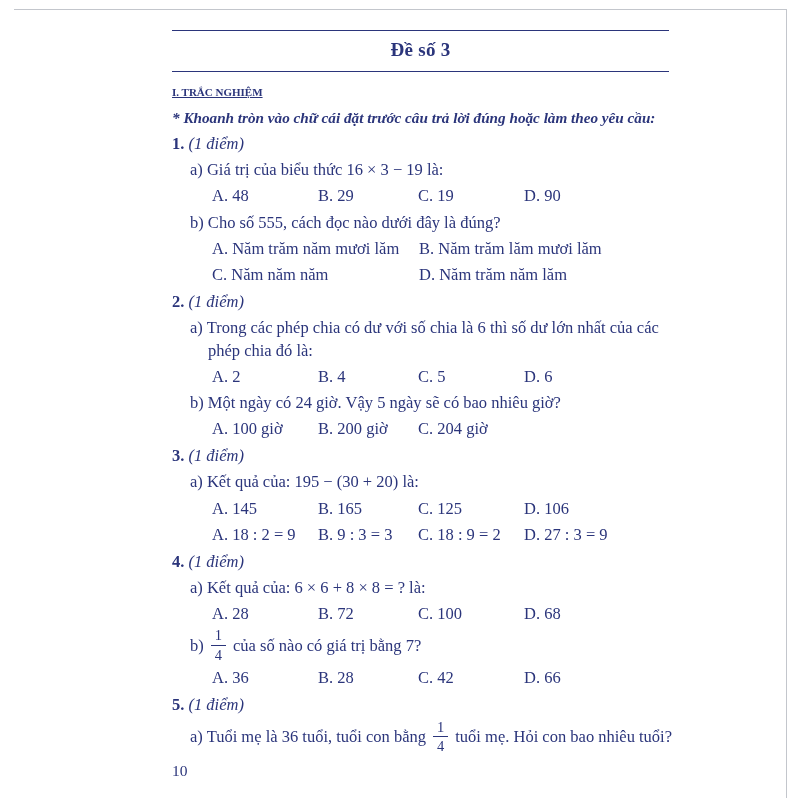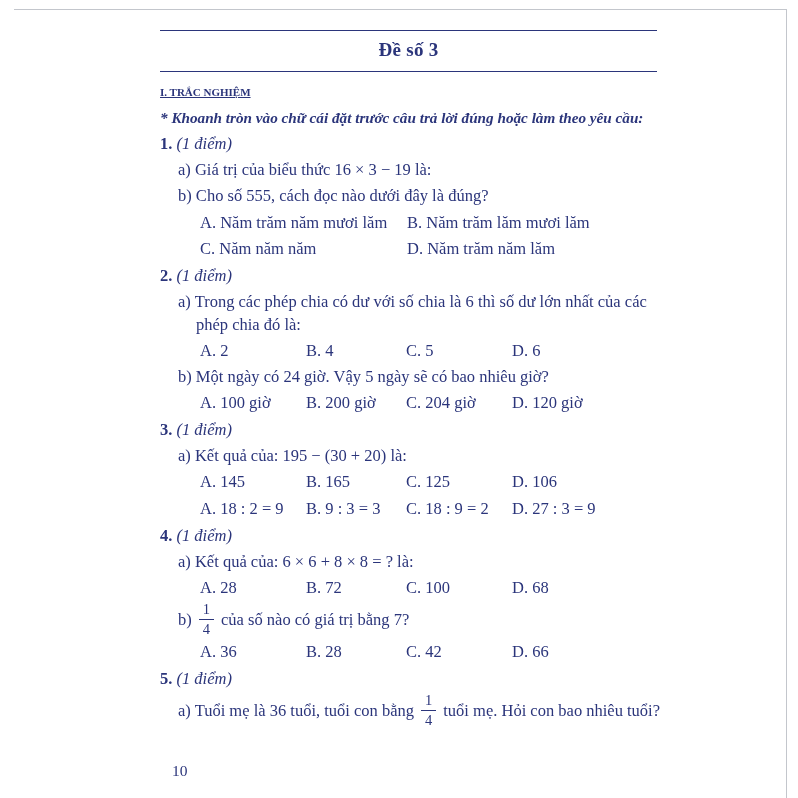--- a/index.html
+++ b/index.html
@@ -9,21 +9,21 @@
     width:798px; height:798px;
     background:#ffffff;
     font-family:"Liberation Serif", serif;
     color:#2b357b;
     font-size:16.5px;
     line-height:1.4;
     overflow:hidden;
   }
   .scan-edge-top { position:absolute; top:9px; left:14px; right:12px; height:1px; background:#c3c6cc; }
   .scan-edge-right { position:absolute; top:9px; right:11px; bottom:0; width:1px; background:#c3c6cc; }
-  .content { position:absolute; left:160px; top:30px; width:497px; }
+  .content { position:absolute; left:172px; top:30px; width:497px; }
   .rule { height:0; border-top:1.6px solid #2b357b; }
   .title { text-align:center; font-weight:700; font-size:19px; padding:6px 0 7px; letter-spacing:0.3px; }
   .heading { font-weight:700; font-size:11px; margin-top:13px;text-decoration:underline; }
   .instruction { font-weight:700; font-style:italic; font-size:15.2px; margin-top:7px; }
   .q { margin-top:4px; }
   .q-num { font-weight:700; }
   .pts { font-style:italic; }
   .prompt { padding-left:18px; margin-top:3px; }
   .prompt.hang { padding-left:36px; text-indent:-18px; }
   .opts { display:flex; padding-left:40px; margin-top:3px; }
@@ -53,20 +53,26 @@
     <div class="rule"></div>
     <div class="title">Đề số 3</div>
     <div class="rule"></div>
 
     <div class="heading">I. TRẮC NGHIỆM</div>
     <div class="instruction">* Khoanh tròn vào chữ cái đặt trước câu trả lời đúng hoặc làm theo yêu cầu:</div>
 
     <div class="q">
       <div><span class="q-num">1.</span> <span class="pts">(1 điểm)</span></div>
       <div class="prompt">a) Giá trị của biểu thức 16 × 3 − 19 là:</div>
+      <div class="opts">
+        <span class="c1">A. 48</span>
+        <span class="c2">B. 29</span>
+        <span class="c3">C. 19</span>
+        <span class="c4">D. 90</span>
+      </div>
       <div class="prompt">b) Cho số 555, cách đọc nào dưới đây là đúng?</div>
       <div class="opts2">
         <span class="col1">A. Năm trăm năm mươi lăm</span>
         <span class="col2">B. Năm trăm lăm mươi lăm</span>
       </div>
       <div class="opts2">
         <span class="col1">C. Năm năm năm</span>
         <span class="col2">D. Năm trăm năm lăm</span>
       </div>
     </div>
@@ -78,21 +84,20 @@
         <span class="c1">A. 2</span>
         <span class="c2">B. 4</span>
         <span class="c3">C. 5</span>
         <span class="c4">D. 6</span>
       </div>
       <div class="prompt">b) Một ngày có 24 giờ. Vậy 5 ngày sẽ có bao nhiêu giờ?</div>
       <div class="opts">
         <span class="c1">A. 100 giờ</span>
         <span class="c2">B. 200 giờ</span>
         <span class="c3">C. 204 giờ</span>
-        <span class="c4">D. 120 giờ</span>
       </div>
     </div>
 
     <div class="q">
       <div><span class="q-num">3.</span> <span class="pts">(1 điểm)</span></div>
       <div class="prompt">a) Kết quả của: 195 − (30 + 20) là:</div>
       <div class="opts">
         <span class="c1">A. 145</span>
         <span class="c2">B. 165</span>
         <span class="c3">C. 125</span>

